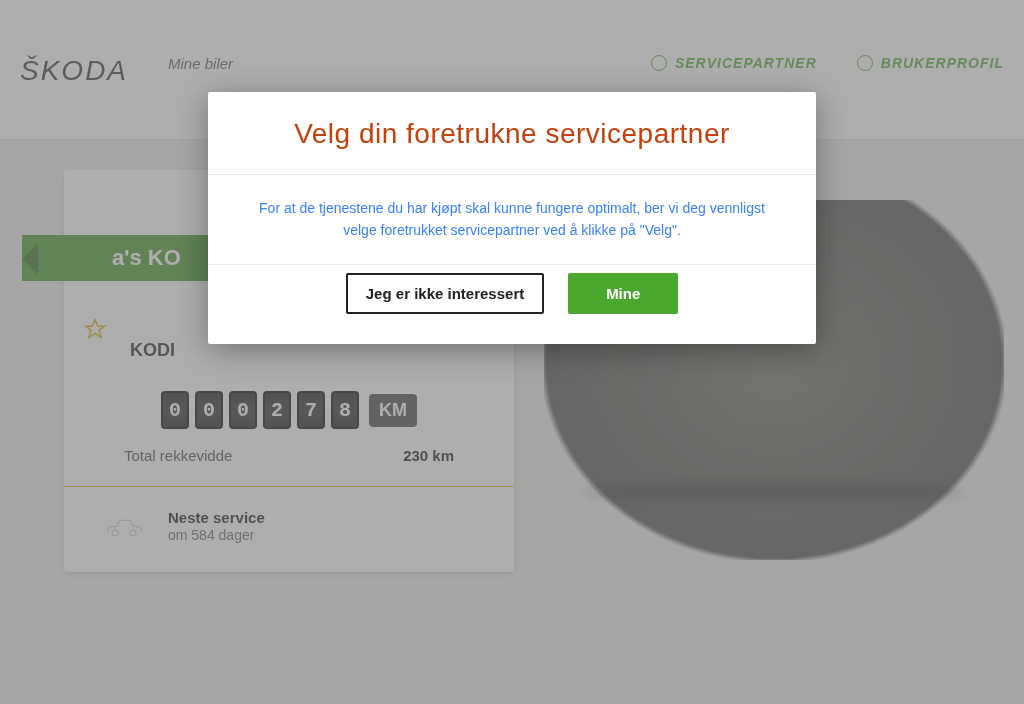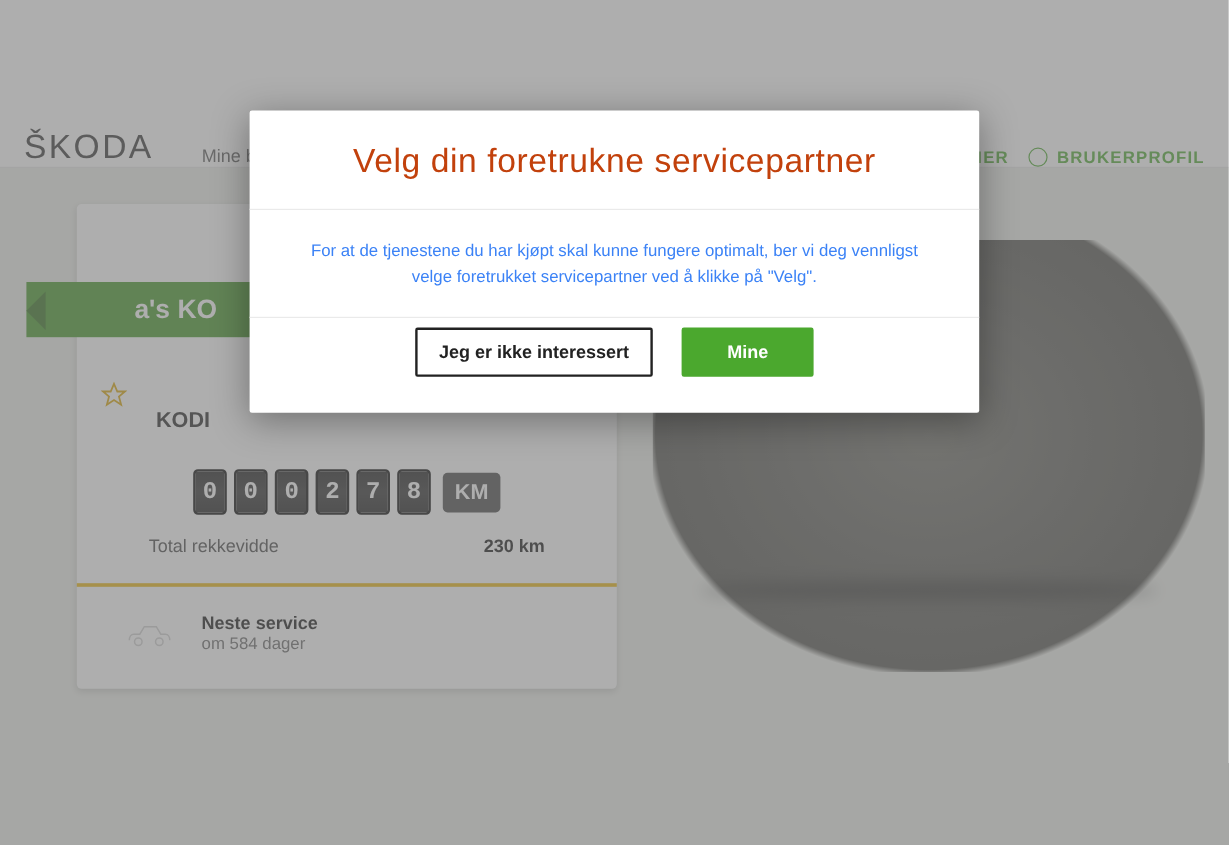--- a/index.html
+++ b/index.html
@@ -1,24 +1,24 @@
 <!DOCTYPE html>
 <html><head>
 <meta charset="utf-8">
 <style>
   * { box-sizing: border-box; margin: 0; padding: 0; }
   html, body { width: 1024px; height: 704px; overflow: hidden; font-family: Arial, Helvetica, sans-serif; background: #fff; }
   .page { position: relative; width: 1024px; height: 704px; background: #fff; }
 
   
-  .header { position: absolute; top: 55px; left: 0; right: 0; height: 85px; background: #fff; display: flex; align-items: flex-end; padding: 0 20px; border-bottom: 1px solid #e5e5e5; }
+  .header { position: absolute; top: 55px; left: 0; right: 0; height: 85px; background: #fff; display: flex; align-items: flex-start; padding: 0 20px; border-bottom: 1px solid #e5e5e5; font-style: italic; }
   .logo { font-size: 28px; font-weight: 400; letter-spacing: 2px; color: #333; }
   .logo .hacek { font-size: 28px; }
   .nav-left { margin-left: 40px; color: #555; font-size: 15px; }
-  .nav-right { margin-left: auto; display: flex; align-items: center; gap: 16px; }
+  .nav-right { margin-left: auto; display: flex; align-items: center; gap: 40px; }
   .nav-item { display: flex; align-items: center; gap: 8px; font-size: 14px; font-weight: 700; letter-spacing: 1px; color: #4ba82e; text-transform: uppercase; }
   .nav-item .circ { width: 16px; height: 16px; border: 1.5px solid #4ba82e; border-radius: 50%; display: inline-block; }
 
   
   .content { position: absolute; top: 140px; left: 0; right: 0; bottom: 0; background: #eceee9; }
   .card { position: absolute; top: 30px; left: 64px; width: 450px; background: #fff; box-shadow: 0 2px 6px rgba(0,0,0,0.15); border-radius: 4px; }
   .card .welcome { text-align: center; padding: 24px 20px 10px; font-size: 18px; color: #222; }
   .ribbon-wrap { position: relative; height: 46px; margin: 10px 0 16px; }
   .ribbon { position: absolute; left: -42px; right: 0; top: 0; height: 46px; background: #3f9422; color: #fff; display: flex; align-items: center; padding-left: 90px; font-size: 22px; font-weight: 600; }
   .ribbon:before { content:""; position:absolute; left:-16px; top:8px; width:0; height:0; border:16px solid transparent; border-right-color:#2e6b18; }
@@ -26,21 +26,21 @@
   .star { width: 22px; height: 22px; color: #d9a400; display:inline-block; }
   .model { font-size: 18px; font-weight: 700; color: #222; margin-top: 43px; }
 
   .odo-row { display:flex; gap:6px; align-items:center; justify-content:center; margin: 10px 0 18px; }
   .digit { width: 28px; height: 38px; background: linear-gradient(#1a1a1a,#2a2a2a 50%,#1a1a1a); border: 2px solid #000; border-radius: 4px; color:#fff; display:flex; align-items:center; justify-content:center; font-size:20px; font-weight:700; font-family: 'Courier New', monospace; }
   .km-badge { background:#444; color:#fff; padding: 6px 10px; border-radius: 4px; font-size:18px; font-weight:700; margin-left:4px; }
 
   .range-row { display:flex; justify-content: space-between; padding: 0 60px 22px; font-size: 15px; color:#444; }
   .range-row .val { font-weight:700; color:#111;margin-left:23px; }
 
-  .service-row { border-top:3px solid #eab308; padding: 22px 40px 28px; display:flex; align-items:center; gap: 24px; }
+  .service-row { border-top:1px solid #eab308; padding: 22px 40px 28px; display:flex; align-items:center; gap: 24px; }
   .car-icon { width: 40px; height: 26px; color:#cfcfcf; }
   .service-text b { display:block; font-size:15px; color:#111; }
   .service-text span { font-size:14px; color:#666; }
 
   
   .car-visual { position:absolute; top: 60px; right: 20px; width: 460px; height: 360px; background: radial-gradient(ellipse at 50% 45%, #6e6e66 0%, #5a5a55 40%, #4e4e49 70%, transparent 72%); border-radius: 8px; }
   .car-visual:after { content:""; position:absolute; left:40px; right:40px; bottom:60px; height:16px; background: rgba(0,0,0,0.35); filter: blur(6px); border-radius: 50%; }
 
   
   .scrim { position:absolute; inset:0; background: rgba(120,120,120,0.6); }

